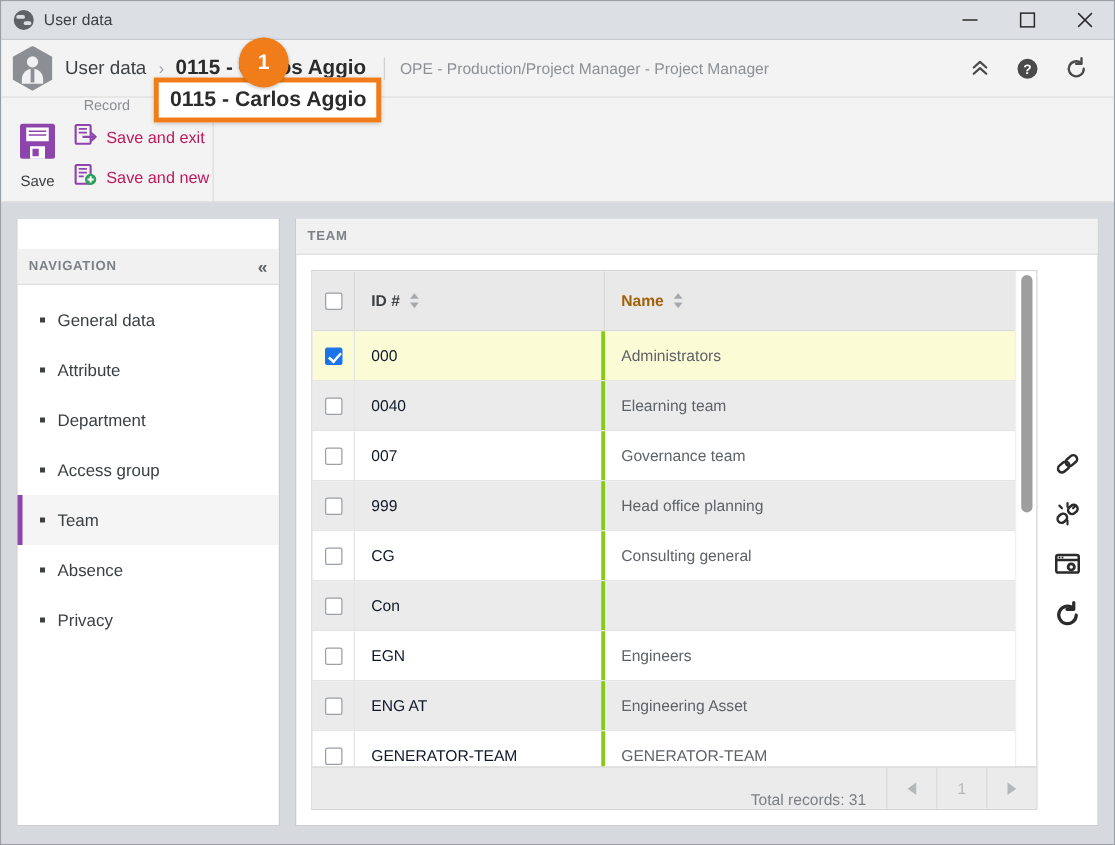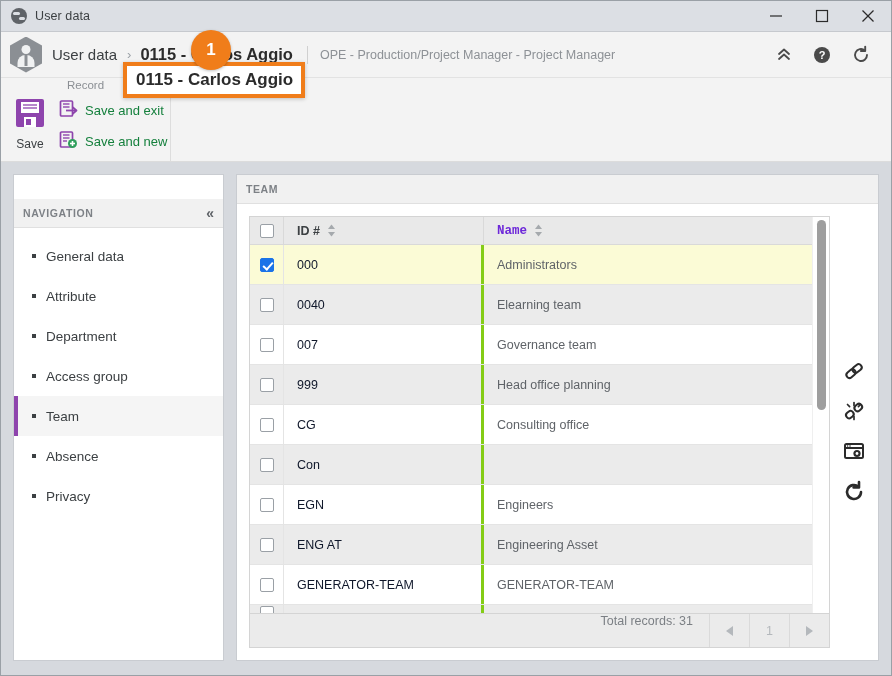--- a/index.html
+++ b/index.html
@@ -149,21 +149,21 @@
     padding-top: 1px; height: 16px;
   }
   .ribbon-group-body { display: flex; flex: 1; padding-left: 6px; }
   .big-btn {
     width: 46px; display: flex; flex-direction: column;
     align-items: center; justify-content: flex-start; padding-top: 2px;
   }
   .big-btn .lbl { font-size: 12px; color: #3c4043; margin-top: 3px; }
   .small-btns { display: flex; flex-direction: column; justify-content: center; gap: 8px; padding-left: 6px; padding-bottom: 4px;}
   .small-btn { display: flex; align-items: center; gap: 7px; }
-  .small-btn .lbl { font-size: 13px; color: #15803d; white-space: nowrap; }
+  .small-btn .lbl { font-size: 13px; color: #be185d; white-space: nowrap; }
 
   
   .body-area {
     flex: 1; display: flex; padding: 12px 12px 14px 12px; gap: 12px;
     background: #d6d9de;
     min-height: 0;
   }
 
   
   .nav-panel {
@@ -228,21 +228,21 @@
   }
   .grid-scrollzone {
     flex: 1; display: flex; min-height: 0; position: relative; overflow: hidden;
   }
   .grid-table { flex: 1; min-width: 0; }
   .g-row {
     height: 40px; display: flex; align-items: center;
     border-bottom: 1px solid #e4e4e4;
   }
   .g-head {
-    height: 28px; background: #e9e9e9; border-bottom: 1px solid #d9d9d9;
+    height: 48px; background: #e9e9e9; border-bottom: 1px solid #d9d9d9;
     font-weight: bold;
   }
   .g-cb {
     width: 34px; flex: 0 0 34px; display: flex; align-items: center;
     justify-content: center;
     border-right: 1px solid #e4e4e4; height: 100%;
   }
   .g-head .g-cb { border-right: 1px solid #d9d9d9; }
   .cbox {
     width: 14px; height: 14px; border: 1px solid #9aa0a6; background: #fff;
@@ -262,21 +262,21 @@
     width: 200px; flex: 0 0 200px; padding-left: 13px;
     font-size: 12.5px; color: #0f172a;
     border-right: 3px solid #84cc16; height: 100%;
     display: flex; align-items: center;
   }
   .g-head .g-c1 { color: #3c4043; border-right: 1px solid #d9d9d9; }
   .g-c2 {
     flex: 1; padding-left: 13px; font-size: 12.5px; color: #5f6368;
     height: 100%; display: flex; align-items: center; min-width: 0;
   }
-  .g-head .g-c2 { color: #6d28d9; font-family: Liberation Mono, monospace; }
+  .g-head .g-c2 { color: #a16207; }
   .sortarrow {
     margin-left: 7px; display: inline-flex; flex-direction: column;
     line-height: 0; color: #a5a9ad;
   }
   .row-sel { background: #fbfbd6; }
   .row-alt { background: #ebebeb; }
   .row-plain { background: #ffffff; }
   .row-partial { height: 16px; overflow: hidden; }
 
   .vscroll {
@@ -286,21 +286,21 @@
     padding: 3px 3px 0 3px;
   }
   .vthumb {
     width: 9px; height: 190px; background: #9e9e9e; border-radius: 5px;
     margin: 0 auto;
   }
 
   .grid-foot {
     height: 34px; flex: 0 0 34px;
     background: #ebebeb; border-top: 1px solid #d4d4d4;
-    display: flex; align-items: flex-start; justify-content: flex-end;
+    display: flex; align-items: flex-end; justify-content: flex-end;
   }
   .foot-total {
     font-size: 12.5px; color: #7b7f84; padding: 0 16px;
   }
   .pg-btn {
     width: 40px; height: 100%;
     border-left: 1px solid #dadada;
     display: flex; align-items: center; justify-content: center;
     font-size: 12.5px; color: #b4b8bc;
   }
@@ -539,21 +539,21 @@
                 </div>
                 <div class="g-c1">999</div>
                 <div class="g-c2">Head office planning</div>
               </div>
 
               <div class="g-row row-plain">
                 <div class="g-cb">
                   <span class="cbox"></span>
                 </div>
                 <div class="g-c1">CG</div>
-                <div class="g-c2">Consulting office</div>
+                <div class="g-c2">Consulting general</div>
               </div>
 
               <div class="g-row row-alt">
                 <div class="g-cb">
                   <span class="cbox"></span>
                 </div>
                 <div class="g-c1">Con</div>
               </div>
 
               <div class="g-row row-plain">

